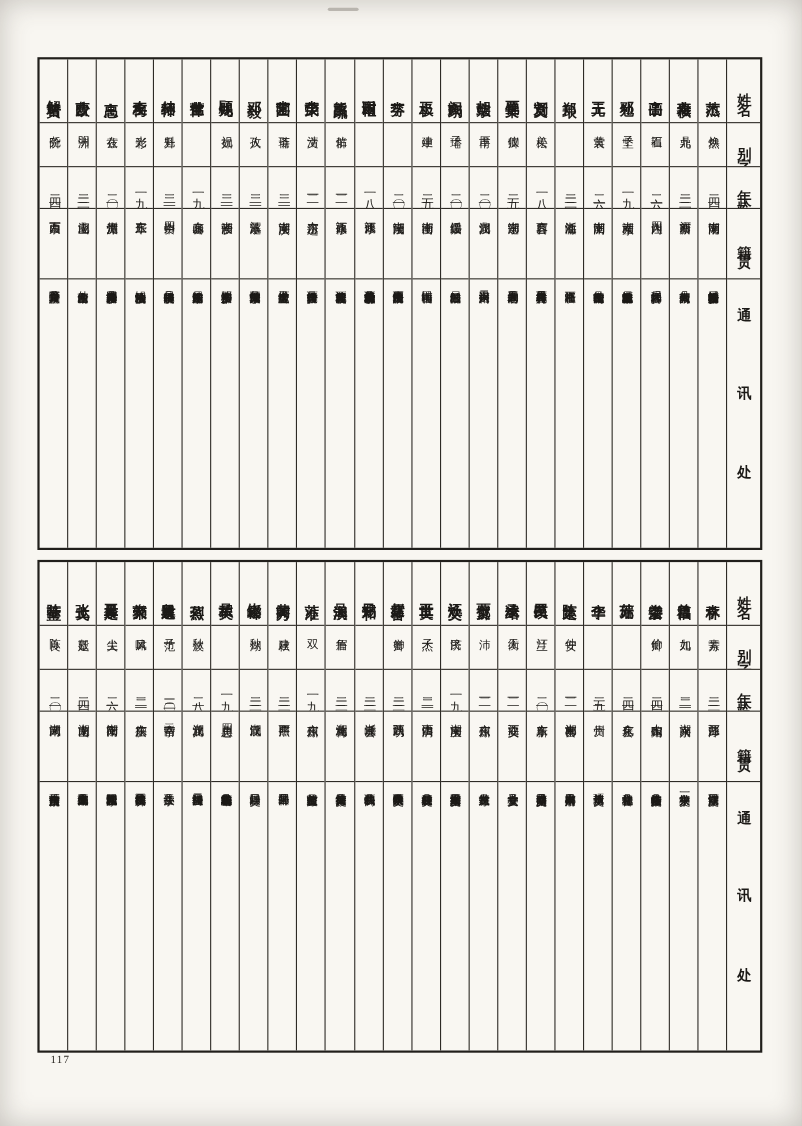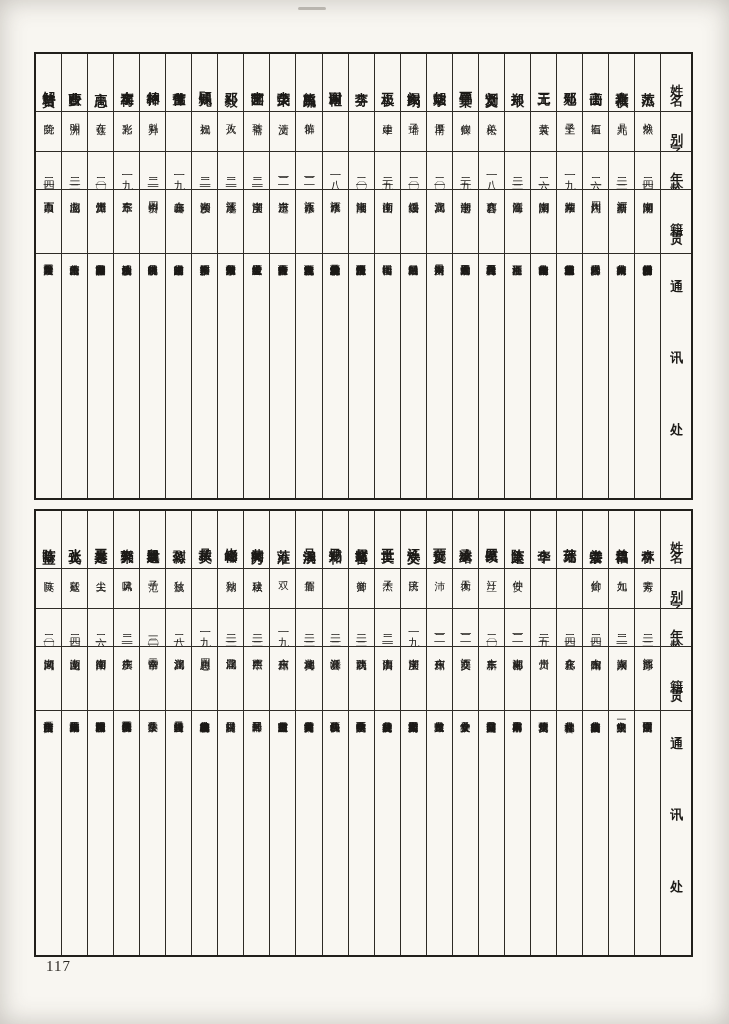--- a/index.html
+++ b/index.html
@@ -44,21 +44,21 @@
   }
   .name   { font-size:13px; font-weight:700; letter-spacing:1px; }
   .zi     { font-size:10.5px; letter-spacing:1px; }
   .age    { font-size:11.5px; letter-spacing:2px; }
   .native { font-size:10.5px; letter-spacing:0.5px; }
   .addr   { font-size:10px; line-height:11px; }
   .hdr    { font-size:13px; font-weight:700; letter-spacing:9px; }
   .hdr-addr { letter-spacing:72px; }
   .page-num {
     position:absolute; left:46px; top:958px;
-    font-size:15px; letter-spacing:1px; color:#2a2722;
+    font-size:10px; letter-spacing:1px; color:#2a2722;
     font-family:"Liberation Serif","DejaVu Serif",serif;
   }
 </style>
 </head>
 <body>
 
 <div class="page">
   <div class="artifact"></div>
 
   <div class="band" id="band-0">

